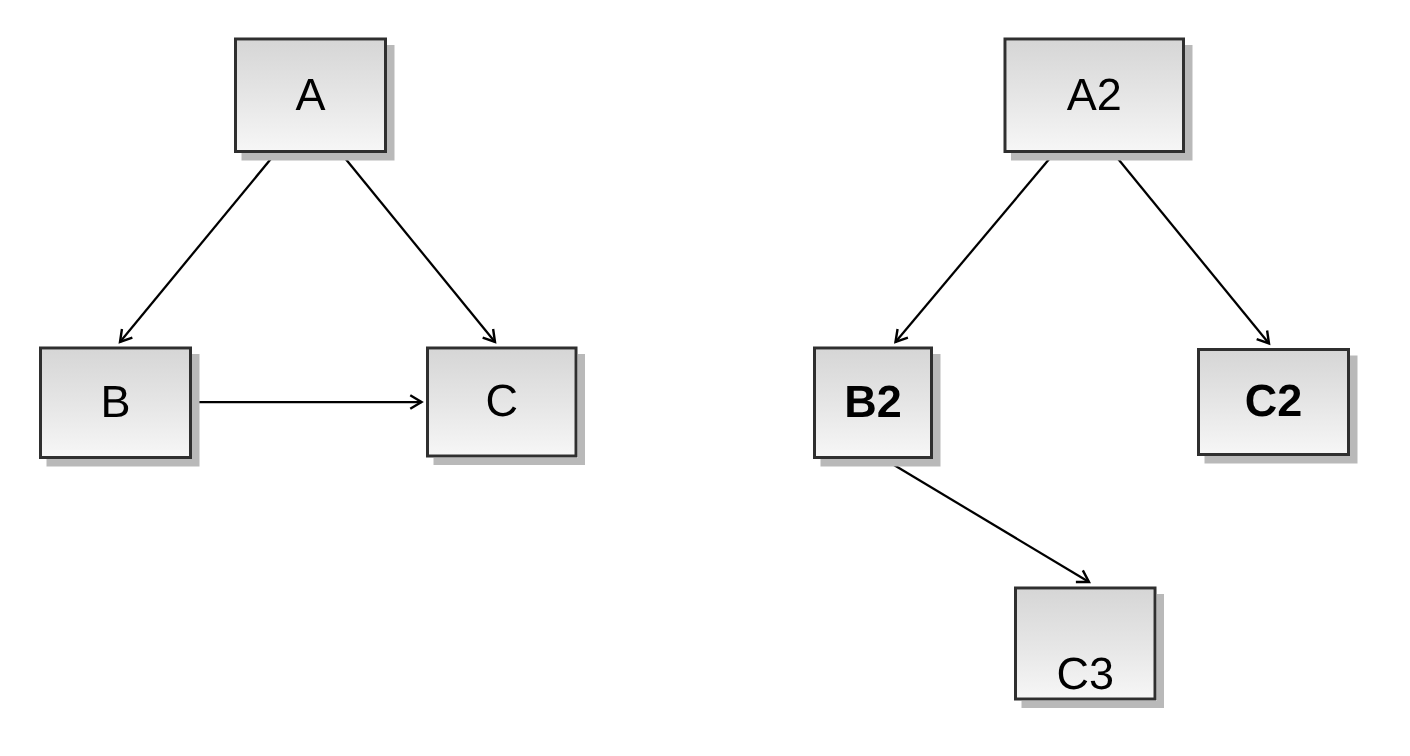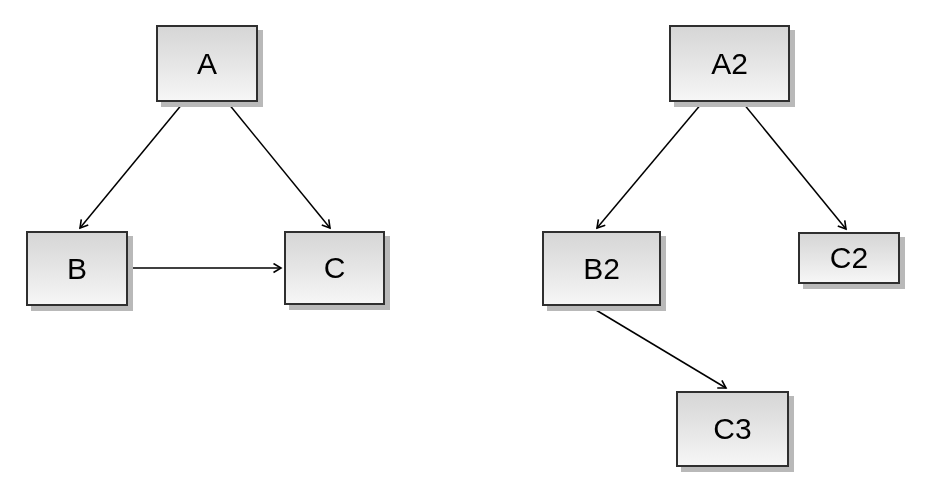--- a/index.html
+++ b/index.html
@@ -68,23 +68,23 @@
       </div>
       <div class="node" style="left: 26px; top: 231px; width: 102px; height: 75px;">
         <span class="node-label">B</span>
       </div>
       <div class="node" style="left: 284px; top: 231px; width: 101px; height: 74px;">
         <span class="node-label">C</span>
       </div>
       <div class="node" style="left: 669px; top: 25px; width: 121px; height: 77px;">
         <span class="node-label">A2</span>
       </div>
-      <div class="node" style="left: 542px; top: 231px; width: 119px; height: 75px;">
+      <div class="node" style="left: 542px; top: 231px; width: 80px; height: 75px; font-weight: bold;">
         <span class="node-label">B2</span>
       </div>
-      <div class="node" style="left: 798px; top: 232px; width: 102px; height: 52px;">
+      <div class="node" style="left: 798px; top: 232px; width: 102px; height: 72px; font-weight: bold;">
         <span class="node-label">C2</span>
       </div>
-      <div class="node" style="left: 676px; top: 391px; width: 113px; height: 76px;">
+      <div class="node" style="left: 676px; top: 391px; width: 95px; height: 76px; align-items: flex-end;">
         <span class="node-label">C3</span>
       </div>
     </div>
 </div>
 
 </body></html>

